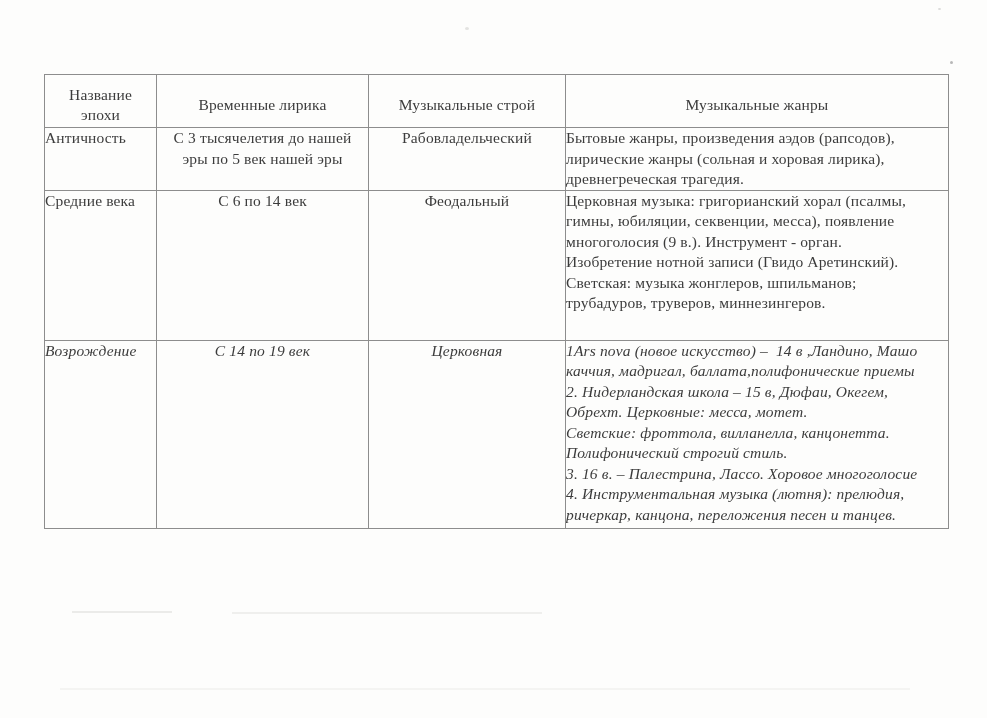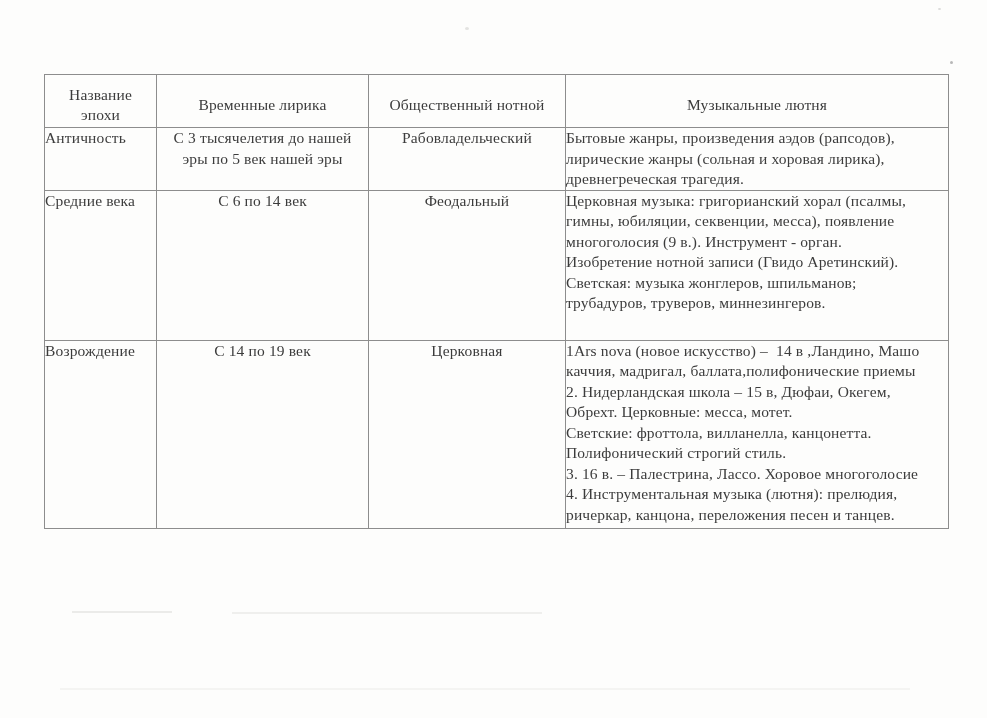--- a/index.html
+++ b/index.html
@@ -43,21 +43,21 @@
     text-align: center;
     padding-top: 8px;
   }
   .epochs td {
     vertical-align: top;
   }
   tr.hdr     { height: 53px; }
   tr.r-world { height: 67px; }
   tr.r-antiq { height: 58px; }
   tr.r-medie { height: 150px; padding-left: 25px; }
-  tr.r-renai { height: 188px; }
+  tr.r-renai { height: 188px; font-style: italic; }
   .c-epoch  { text-align: left;   padding: 14px 2px 0 7px; }
   .c-time   { text-align: center; padding: 14px 2px 0 2px; }
   .c-social { text-align: center; padding: 14px 2px 0 2px; }
   .c-genres { text-align: left;   padding: 13px 3px 0 8px; }
   .speck {
     position: absolute;
     border-radius: 50%;
   }
   .smudge {
     position: absolute;
@@ -73,22 +73,22 @@
       <col style="width:112px">
       <col style="width:212px">
       <col style="width:197px">
       <col style="width:383px">
     </colgroup>
     <tbody>
         <tr class="hdr">
       <th>Название
 эпохи</th>
       <th>Временные лирика</th>
-      <th>Общественный нотной</th>
-      <th>Музыкальные лютня</th>
+      <th>Музыкальные строй</th>
+      <th>Музыкальные жанры</th>
     </tr>
     <tr class="r-antiq">
       <td class="c-epoch">Античность</td>
       <td class="c-time">С 3 тысячелетия до нашей
 эры по 5 век нашей эры</td>
       <td class="c-social">Рабовладельческий</td>
       <td class="c-genres">Бытовые жанры, произведения аэдов (рапсодов),
 лирические жанры (сольная и хоровая лирика),
 древнегреческая трагедия.</td>
     </tr>

